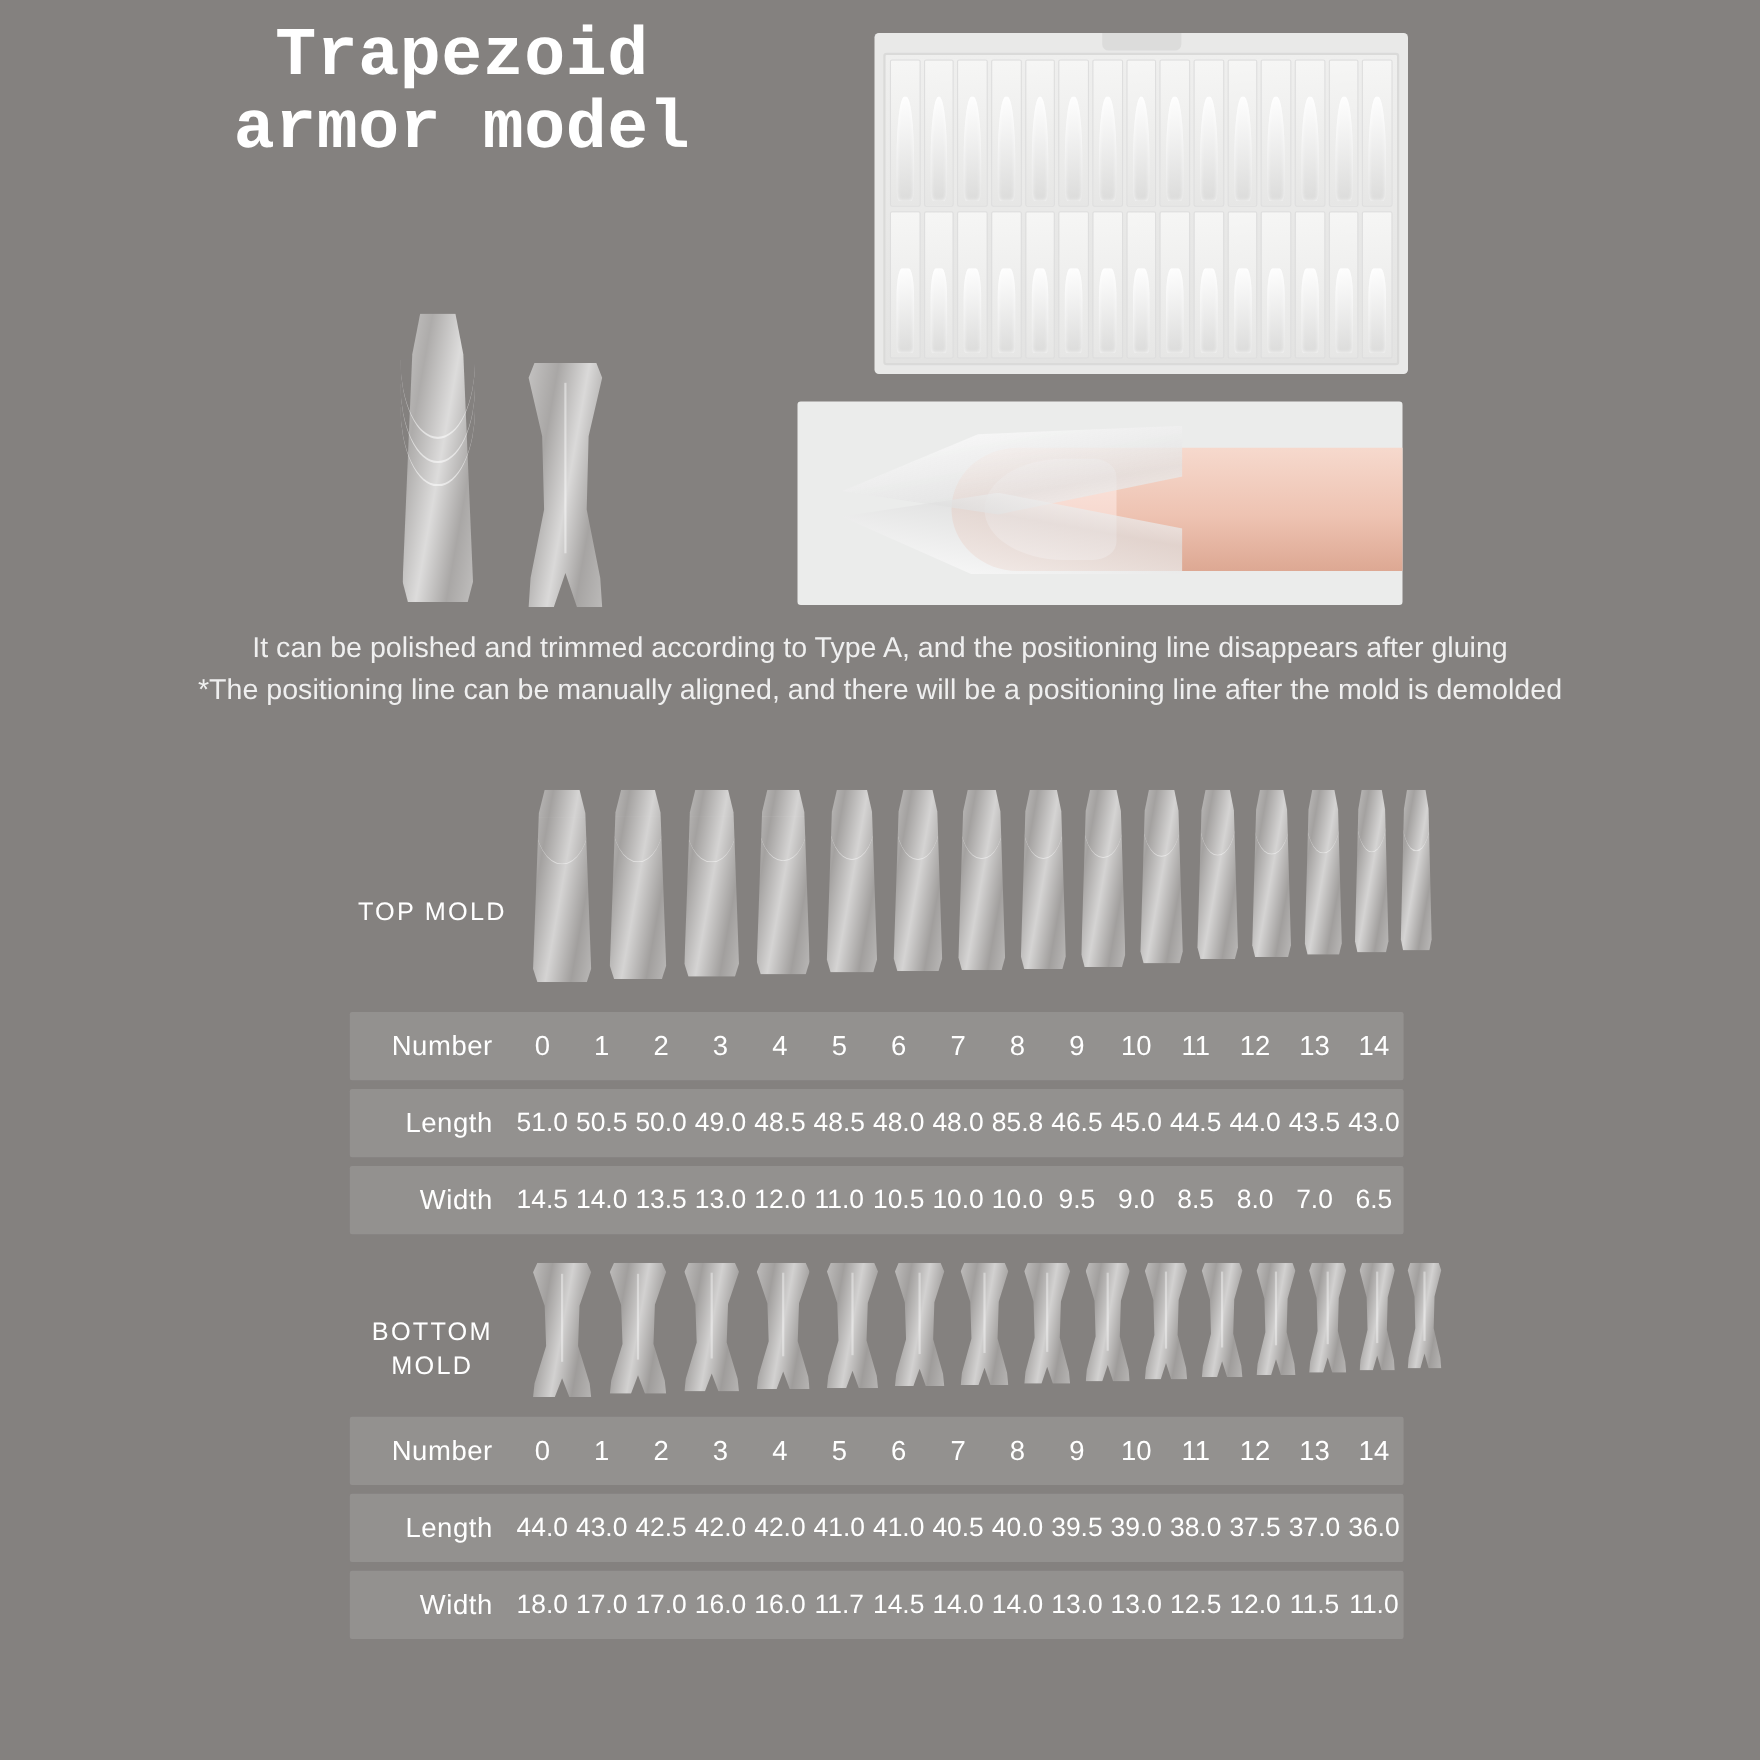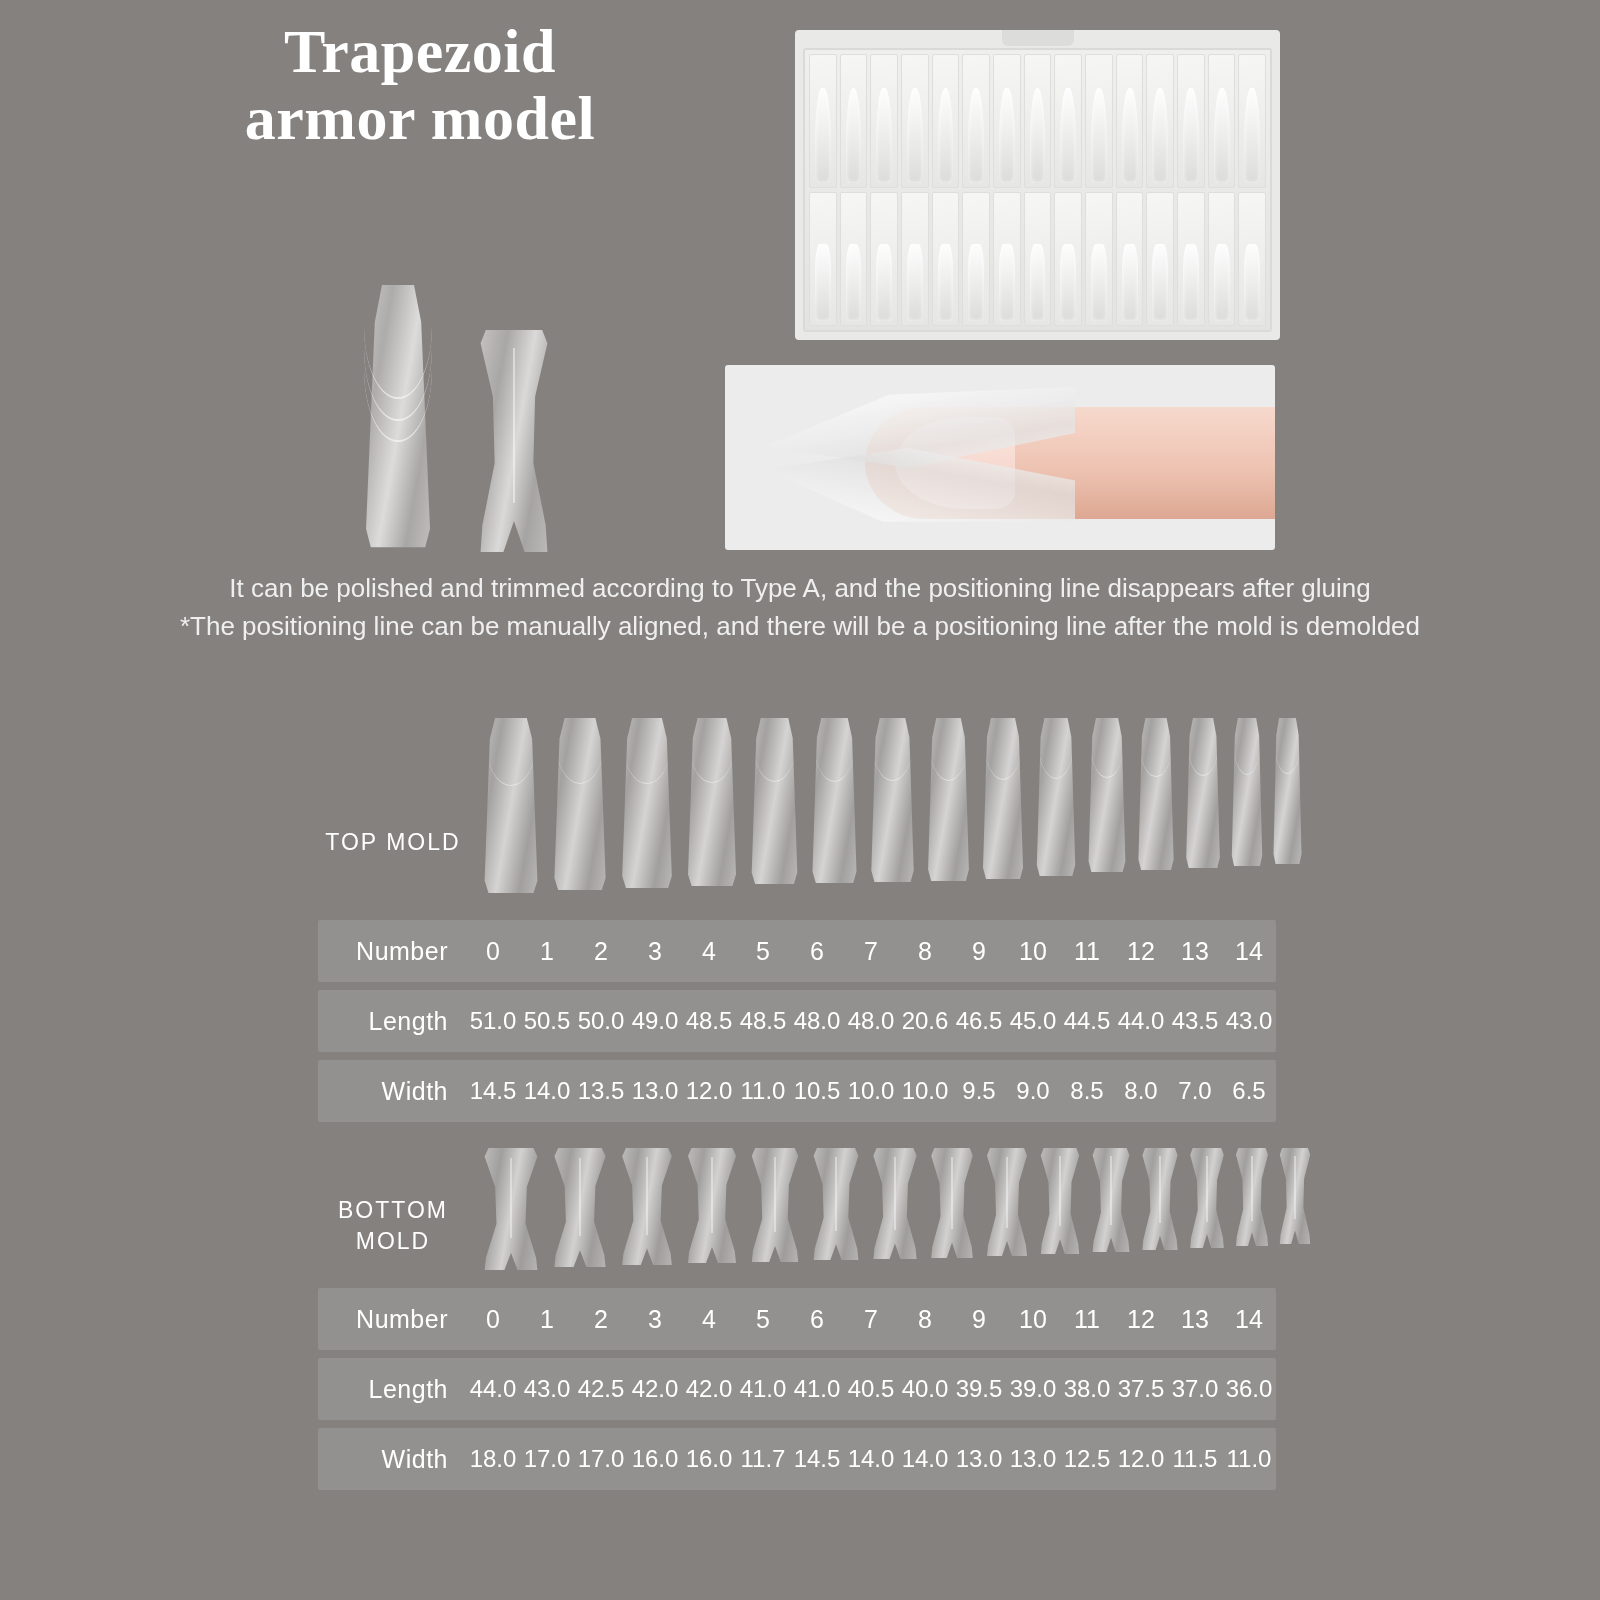--- a/index.html
+++ b/index.html
@@ -21,21 +21,21 @@
     height: 1600px;
   }
 
   
   .title {
     position: absolute;
     left: 110px;
     top: 18px;
     width: 620px;
     text-align: center;
-    font-family: Liberation Serif, serif;
+    font-family: Liberation Mono, monospace;
     font-weight: bold;
     font-size: 62px;
     line-height: 1.08;
     color: #ffffff;
     letter-spacing: 0.5px;
   }
   .subtitle {
     position: absolute;
     left: 100px;
     top: 215px;
@@ -229,21 +229,21 @@
   .mold-row.bottom-row { left: 478px; top: 1148px; }
 
   .mold-label {
     position: absolute;
     color: #ffffff;
     font-size: 23px;
     letter-spacing: 2px;
     font-weight: 500;
     text-align: center;
   }
-  .mold-label.top-label { left: 318px; top: 815px; width: 150px; margin-top: 14px; }
+  .mold-label.top-label { left: 318px; top: 815px; width: 150px; }
   .mold-label.bottom-label { left: 318px; top: 1195px; width: 150px; line-height: 1.35; }
 
   .tip-top {
     position: relative;
     margin-right: 4px;
     background: linear-gradient(100deg, rgba(255,255,255,0.58) 0%, rgba(255,255,255,0.26) 26%, rgba(255,255,255,0.66) 50%, rgba(255,255,255,0.24) 74%, rgba(255,255,255,0.50) 100%);
     clip-path: polygon(26% 0%, 74% 0%, 82% 12%, 90% 93%, 84% 100%, 16% 100%, 10% 93%, 18% 12%);
     border-radius: 4px;
   }
   .tip-top .arcs {
@@ -530,21 +530,21 @@
       <div class="rh">Length</div>
       <div class="cells">
         <span>51.0</span>
         <span>50.5</span>
         <span>50.0</span>
         <span>49.0</span>
         <span>48.5</span>
         <span>48.5</span>
         <span>48.0</span>
         <span>48.0</span>
-        <span>20.6</span>
+        <span>85.8</span>
         <span>46.5</span>
         <span>45.0</span>
         <span>44.5</span>
         <span>44.0</span>
         <span>43.5</span>
         <span>43.0</span>
       </div>
     </div>
     <div class="spec-row">
       <div class="rh">Width</div>

